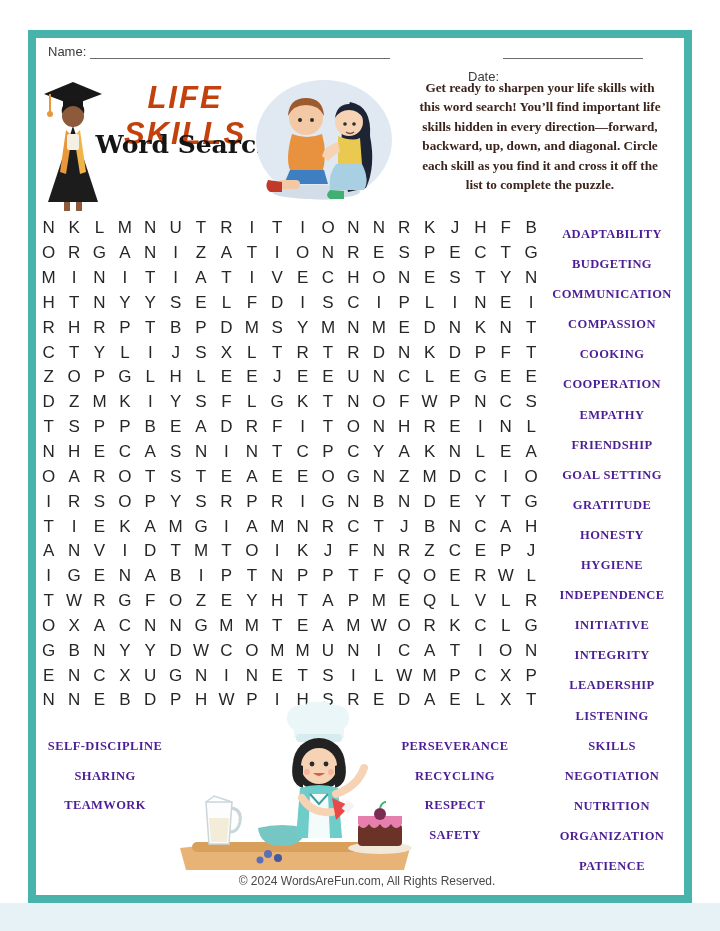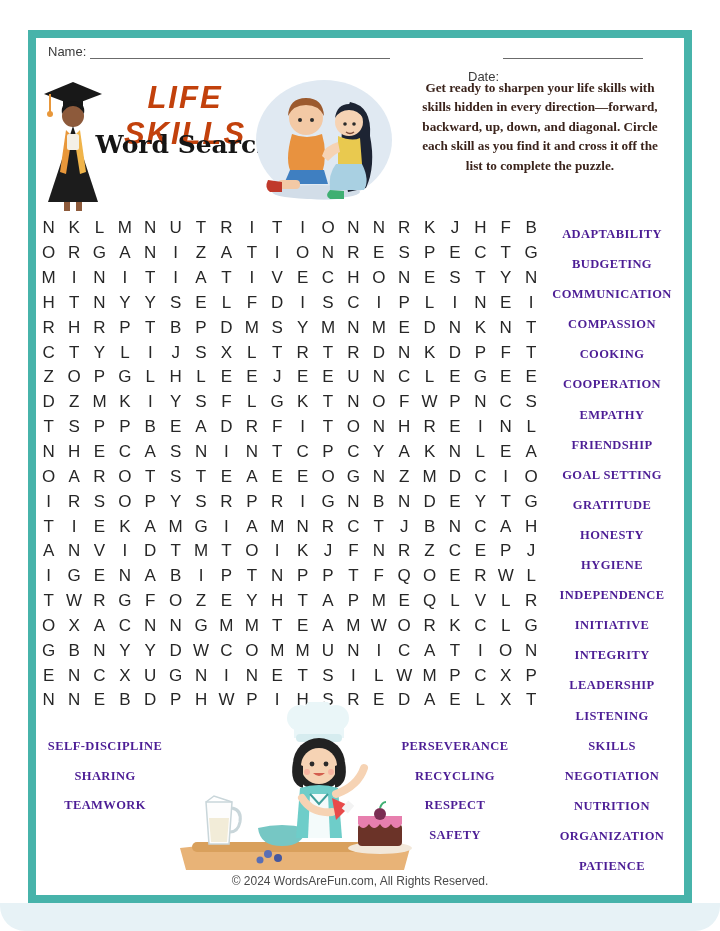--- a/index.html
+++ b/index.html
@@ -1,17 +1,17 @@
 <!DOCTYPE html>
 <html><head>
 <meta charset="utf-8">
 <style>
   html,body{margin:0;padding:0;background:#fff;}
   .page{position:relative;width:720px;height:931px;background:#ffffff;overflow:hidden;
-        font-family:"Liberation Sans",sans-serif;border-radius:25px;}
+        font-family:"Liberation Sans",sans-serif;}
   .frame{position:absolute;left:28px;top:30px;width:664px;height:873px;
          box-sizing:border-box;border:8px solid #47b3aa;background:#ffffff;}
   .bottom-strip{position:absolute;left:0;top:903px;width:720px;height:28px;background:#e7f2f6;}
 
   
   .field-row{position:absolute;left:0;top:44px;width:720px;height:20px;font-size:13px;color:#3a3a3a;}
   .name-label{position:absolute;left:48px;top:0;}
   .name-line{position:absolute;left:90px;top:13px;width:300px;border-bottom:1px solid #6b6b6b;height:1px;}
   .date-label{position:absolute;left:468px;top:0;margin-top:25px;}
   .date-line{position:absolute;left:503px;top:13px;width:140px;border-bottom:1px solid #6b6b6b;height:1px;}
@@ -38,21 +38,21 @@
   .right-list{left:546px;top:219px;width:132px;}
   .right-list .word-item{height:30.1px;line-height:30.1px;}
   .bl-list{left:30px;top:732px;width:150px;}
   .bm-list{left:380px;top:732px;width:150px;}
   .bl-list .word-item,.bm-list .word-item{height:29.5px;line-height:29.5px;}
 
   .instr-line{display:block;}
 
   
   .footer{position:absolute;left:28px;top:874px;width:664px;text-align:center;
-          font-size:12px;color:#4a4a4a;font-family:"Liberation Sans",sans-serif;}
+          font-size:12px;color:#4a4a4a;font-family:"Liberation Sans",sans-serif;padding-left:7px;}
 
   
   .svg-grad{position:absolute;left:36px;top:72px;}
   .svg-kids{position:absolute;left:254px;top:72px;}
   .svg-chef{position:absolute;left:172px;top:702px;}
 </style>
 </head>
 <body>
 
 <div class="page">
@@ -104,20 +104,21 @@
     <circle cx="100" cy="52" r="1.8" fill="#2b2b2b"></circle>
     <path d="M92,60 q4,3 8,0" stroke="#7a4a3a" stroke-width="1.4" fill="none"></path>
     <path d="M84,64 q14,6 22,2 l2,26 l-24,2 Z" fill="#e9c94f"></path>
     <path d="M84,70 q-14,4 -16,14 l6,5 q8,-8 12,-9 Z" fill="#f6d3b4"></path>
     <path d="M82,92 l26,0 q8,16 2,26 l-34,0 q-2,-16 6,-26" fill="#a9d0e2"></path>
     <path d="M76,118 q-6,6 0,9 l14,0 l0,-8 Z" fill="#3faf72"></path>
   </svg>
 
   <div class="instructions">
       <div class="instr-line">Get ready to sharpen your life skills with</div>
+      <div class="instr-line">this word search! You’ll find important life</div>
       <div class="instr-line">skills hidden in every direction—forward,</div>
       <div class="instr-line">backward, up, down, and diagonal. Circle</div>
       <div class="instr-line">each skill as you find it and cross it off the</div>
       <div class="instr-line">list to complete the puzzle.</div>
     </div>
 
   <div class="letter-grid">
       <div class="grid-row">
         <span class="grid-cell">N</span>
         <span class="grid-cell">K</span>

